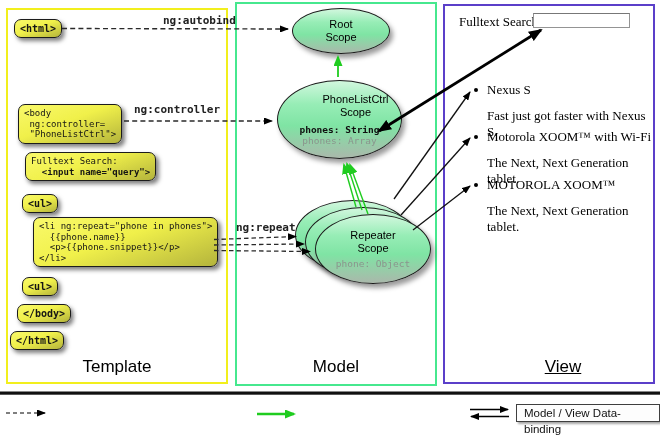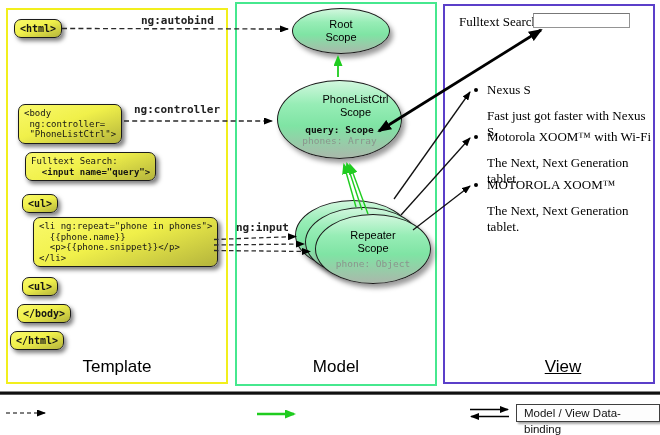--- a/index.html
+++ b/index.html
@@ -78,32 +78,32 @@
   <div class="code" style="left:25px;top:152px;"><span class="bl">Fulltext Search:</span><span class="bl b">  &lt;input name="query"&gt;</span></div>
   <div class="code bold" style="left:22px;top:194px;">&lt;ul&gt;</div>
   <div class="code" style="left:33px;top:217px;">&lt;li ng:repeat="phone in phones"&gt;
   {{phone.name}}
   &lt;p&gt;{{phone.snippet}}&lt;/p&gt;
 &lt;/li&gt;</div>
   <div class="code bold" style="left:22px;top:277px;">&lt;ul&gt;</div>
   <div class="code bold" style="left:17px;top:304px;">&lt;/body&gt;</div>
   <div class="code bold" style="left:10px;top:331px;">&lt;/html&gt;</div>
 
-  <div class="anno" style="left:141px;top:14px;">ng:autobind</div>
+  <div class="anno" style="left:163px;top:14px;">ng:autobind</div>
   <div class="anno" style="left:134px;top:103px;">ng:controller</div>
-  <div class="anno" style="left:236px;top:221px;">ng:input</div>
+  <div class="anno" style="left:236px;top:221px;">ng:repeat</div>
 
   <div class="ellipse root-scope">
     <div class="etitle">Root
 Scope</div>
   </div>
   <div class="ellipse phonelist-scope">
     <div class="etitle">PhoneListCtrl
 Scope</div>
-    <div class="eprop b">query: Scope</div>
+    <div class="eprop b">phones: String</div>
     <div class="eprop gray">phones: Array</div>
   </div>
   <div class="ellipse rep rep-back"></div>
   <div class="ellipse rep rep-mid"></div>
   <div class="ellipse rep rep-front">
     <div class="etitle">Repeater
 Scope</div>
     <div class="eprop gray">phone: Object</div>
   </div>
 

